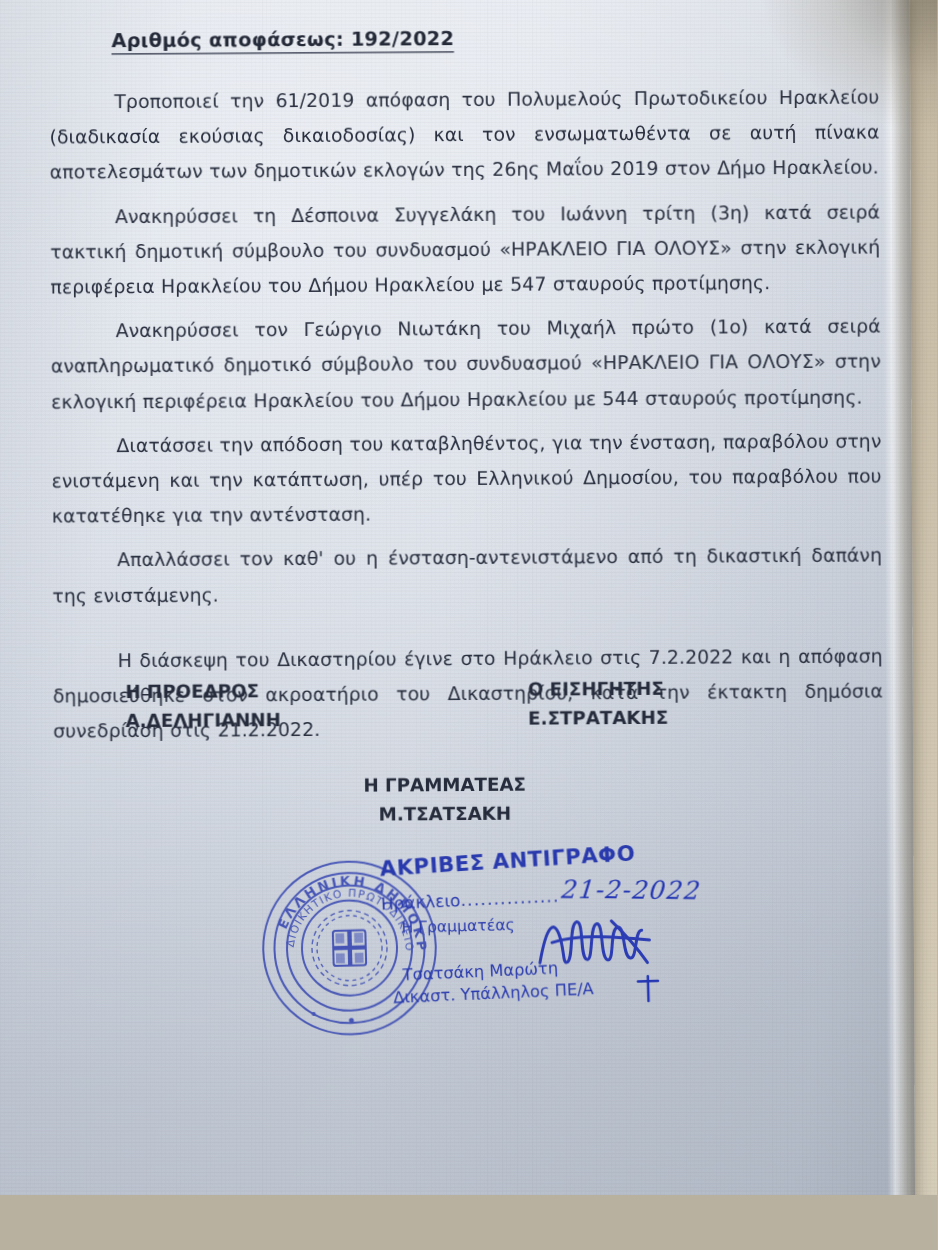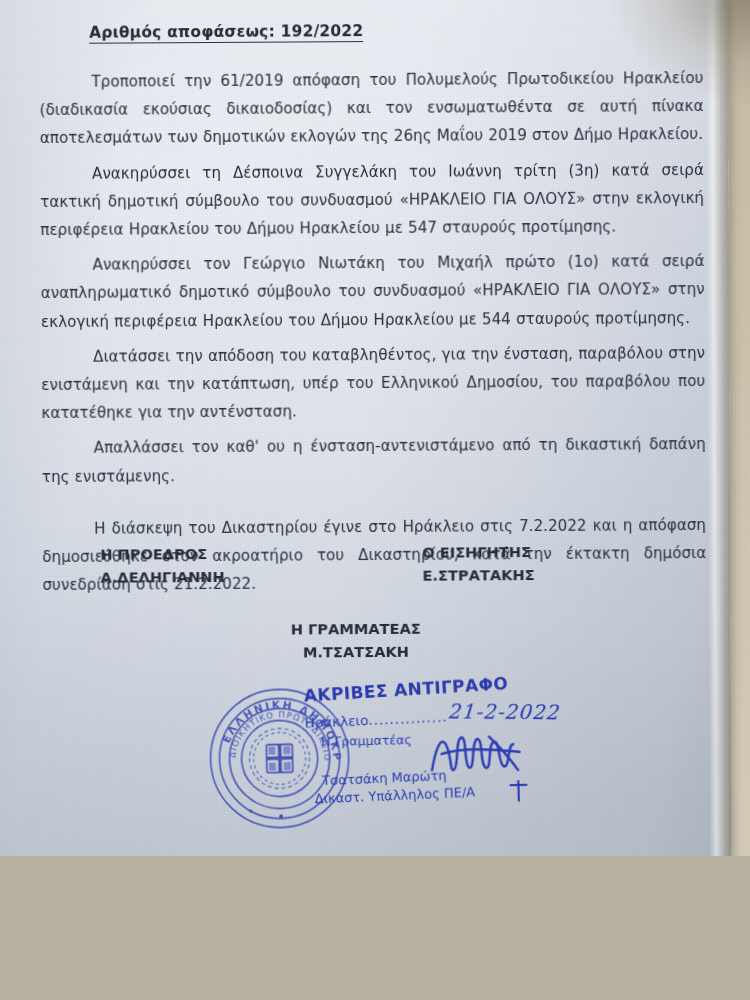--- a/index.html
+++ b/index.html
@@ -4,21 +4,21 @@
 <title>Document Scan</title>
 <style>
   html, body {
     margin: 0;
     padding: 0;
     background: #b9b19f;
   }
   #page {
     position: relative;
     width: 750px;
-    height: 856px;
+    height: 956px;
     overflow: hidden;
     background: #c9b9a2;
     font-family: "DejaVu Sans", sans-serif;
   }
   
   .surface {
     position: absolute;
     inset: 0;
     background:
       linear-gradient(115deg, #cfc3ad 0%, #bfb29a 45%, #d6cdb9 100%);

